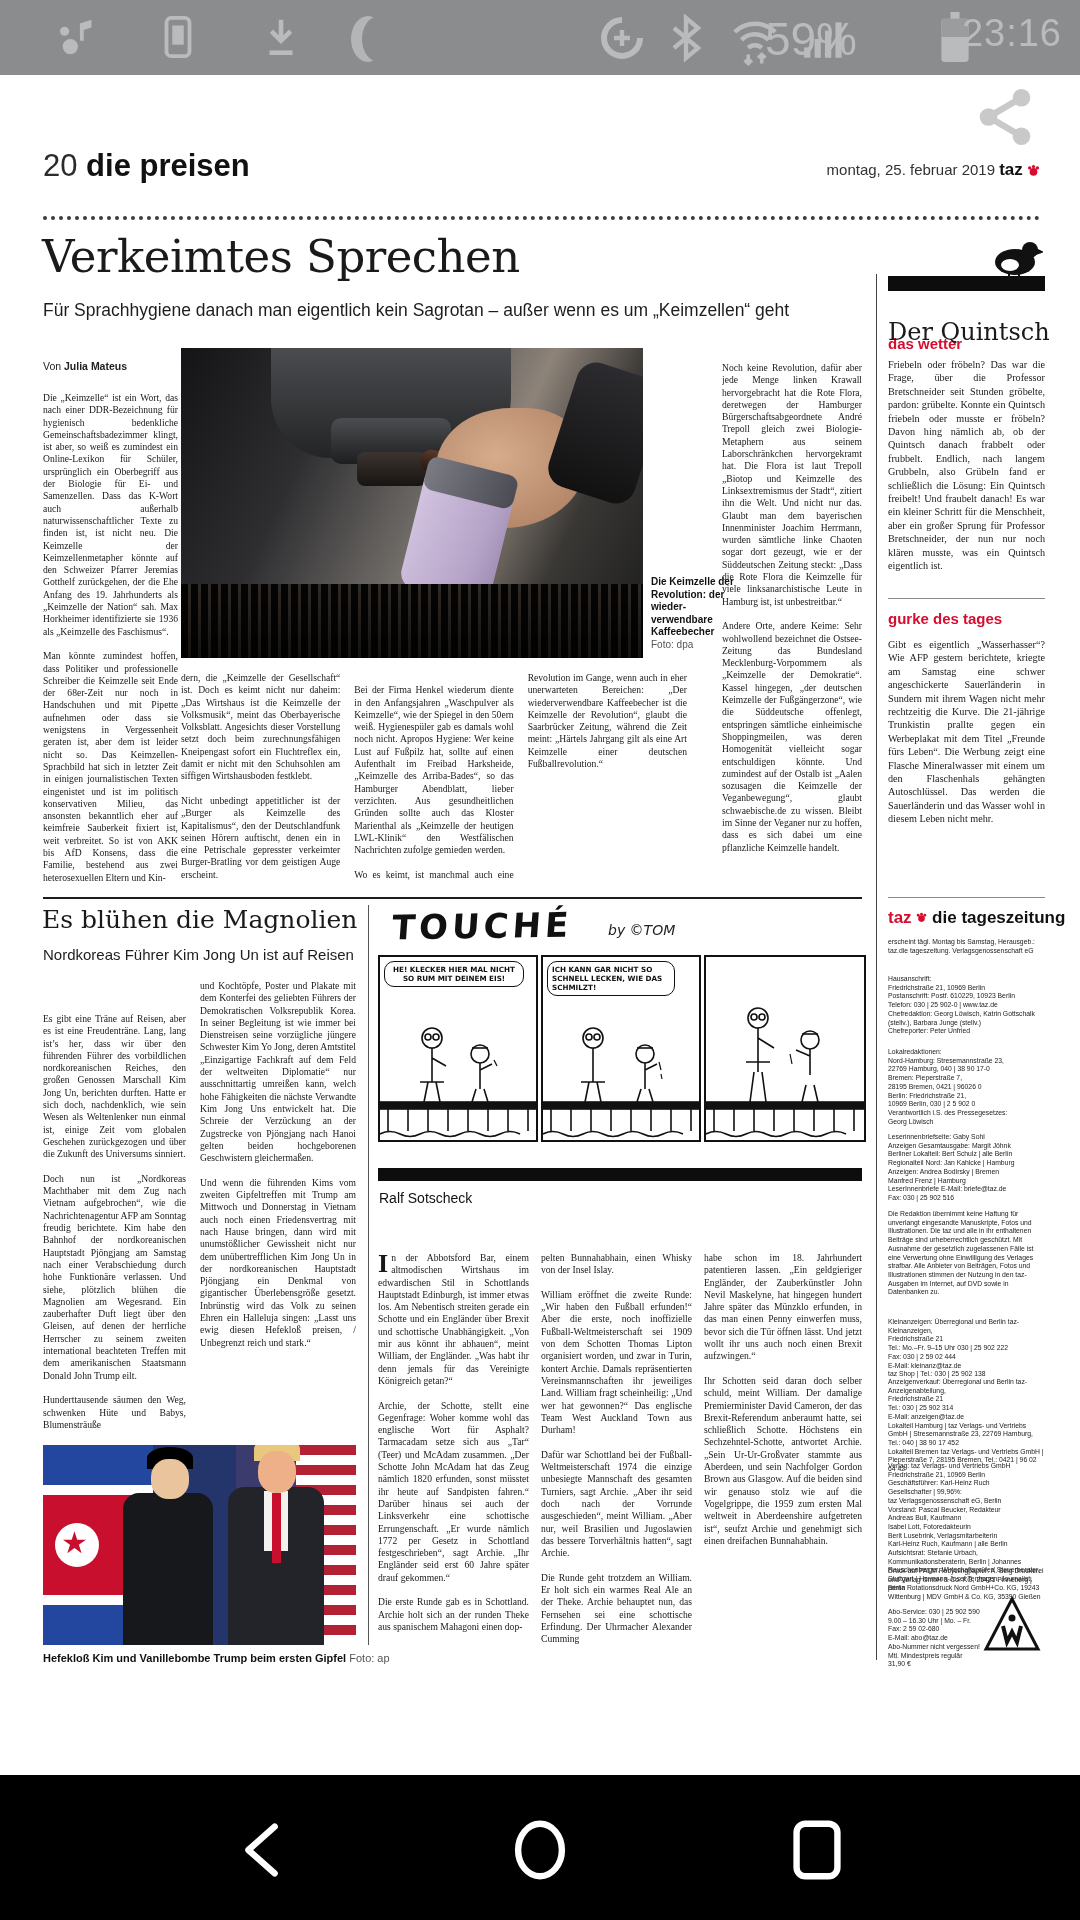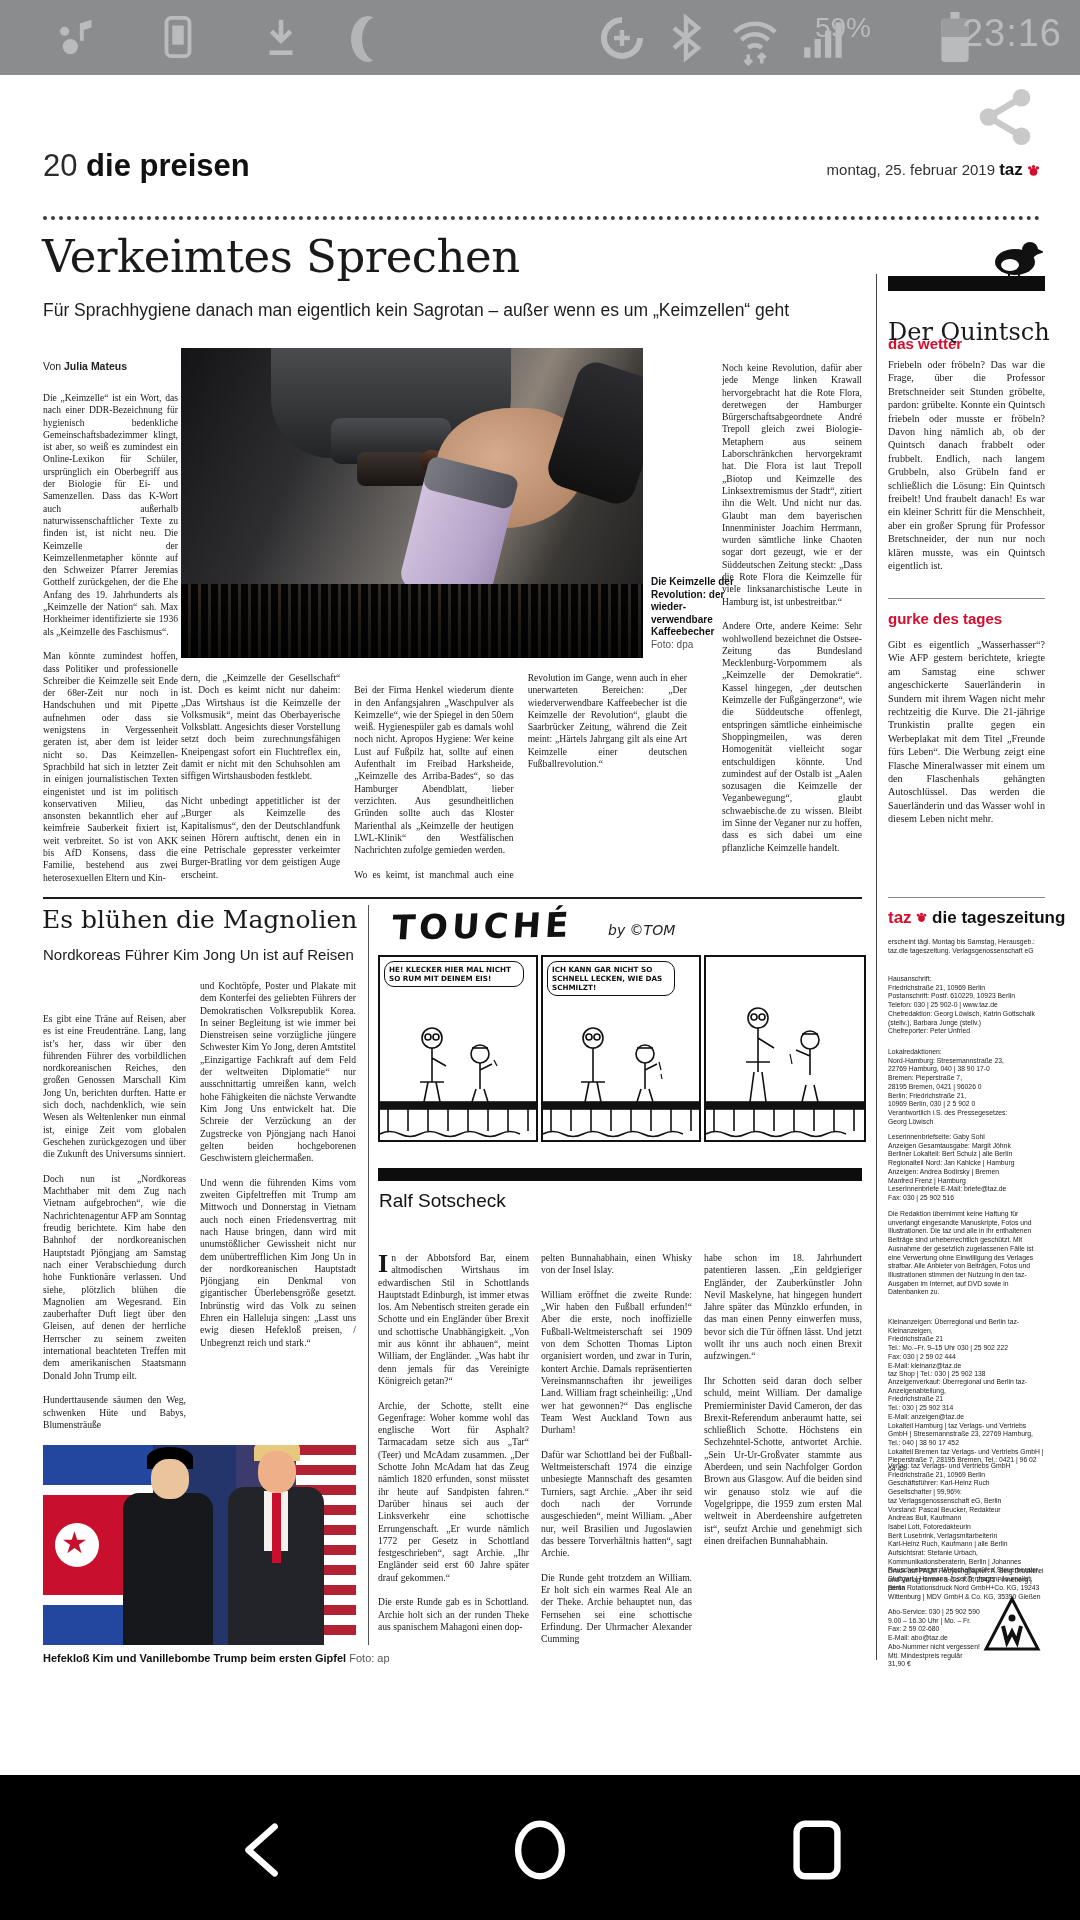--- a/index.html
+++ b/index.html
@@ -4,21 +4,21 @@
 <style>
   html,body{margin:0;padding:0;background:#000;}
   #canvas{position:relative;width:1080px;height:1920px;background:#000;overflow:hidden;
           font-family:"Liberation Sans",sans-serif;}
   .abs{position:absolute;}
 
   
   #statusbar{left:0;top:0;width:1080px;height:75px;background:#8a8c8e;color:#b9bbbd;}
   .st-ic{position:absolute;top:14px;}
   #st-time{position:absolute;right:18px;top:12px;font-size:38px;color:#b9bbbd;letter-spacing:1px;}
-  #st-batt-pct{position:absolute;right:209px;top:12px;font-size:28px;color:#b9bbbd;}
+  #st-batt-pct{position:absolute;right:223px;top:12px;font-size:46px;color:#b9bbbd;}
   .moon{width:34px;height:46px;border-radius:50%;box-shadow:-11px 0 0 0 #b3b5b7;}
 
   
   #sheet{left:0;top:75px;width:1080px;height:1700px;background:#fff;}
 
   
   #pg-num{left:43px;top:148px;font-size:31px;color:#2b2b2b;}
   #pg-sec{font-weight:bold;color:#111;}
   #pg-date{right:40px;top:160px;font-size:15px;color:#333;}
   #pg-brand{font-weight:bold;font-size:17px;color:#111;}
@@ -93,21 +93,21 @@
   #comic-title{left:392px;top:906px;font-family:"DejaVu Sans",sans-serif;font-weight:bold;font-size:34px;
           color:#111;letter-spacing:4px;transform:skew(-4deg,-1deg);}
   #comic-credit{left:608px;top:922px;font-family:"DejaVu Sans",sans-serif;font-size:14px;font-style:italic;color:#222;}
   .panel{top:955px;width:156px;height:183px;border:2px solid #111;background:#fff;overflow:hidden;}
   .bubble{position:absolute;left:4px;top:4px;border:1.5px solid #111;border-radius:10px;background:#fff;
           font-size:7.2px;line-height:9px;padding:3px 4px;color:#111;font-family:"DejaVu Sans",sans-serif;font-weight:bold;}
   .panel svg{position:absolute;left:0;bottom:0;}
 
   
   #sot-bar{left:378px;top:1168px;width:484px;height:13px;background:#0d0d0d;}
-  #sot-author{left:379px;top:1190px;font-size:19px;color:#111;}
+  #sot-author{left:379px;top:1190px;font-size:14px;color:#111;}
   #sot-title{left:378px;top:1208px;font-family:"DejaVu Serif",serif;font-style:italic;font-size:23px;color:#1a1a1a;}
   #sot-c1{left:378px;top:1252px;width:151px;height:530px;}
   #sot-c2{left:541px;top:1252px;width:151px;height:530px;}
   #sot-c3{left:704px;top:1252px;width:158px;height:530px;}
   #sot-c1::first-letter{float:left;font-size:26px;line-height:24px;padding-right:3px;font-weight:bold;}
 
   
   #vrule-right{left:876px;top:274px;width:0;height:1386px;border-left:1.5px solid #444;}
   #wx-bar{left:888px;top:276px;width:157px;height:15px;background:#0d0d0d;}
   .redlbl{font-size:15px;font-weight:bold;color:#d50d2e;}
@@ -273,21 +273,21 @@
   </div>
   <div id="mag-cap" class="abs">
     <span>Hefekloß Kim und Vanillebombe Trump beim ersten Gipfel</span>
     <span class="credit">Foto: ap</span>
   </div>
 
   <div id="vrule-mid" class="abs"></div>
   <div id="comic-title" class="abs">TOUCHÉ</div>
   <div id="comic-credit" class="abs">by ©TOM</div>
 
-  <div class="abs panel" style="left:378px;">
+  <div class="abs panel" style="left:378px;text-align:center;">
     <div class="bubble" style="width:130px;">HE! KLECKER HIER MAL NICHT SO RUM MIT DEINEM EIS!</div>
     <svg width="156" height="130" viewBox="0 0 156 130">
       <g stroke="#111" fill="none" stroke-width="1.6">
         <rect x="0" y="92" width="156" height="7" fill="#111"></rect>
         <path d="M8 99v22M28 99v22M48 99v22M68 99v22M88 99v22M108 99v22M128 99v22M148 99v22"></path>
         <path d="M0 124q10 -5 20 0t20 0t20 0t20 0t20 0t20 0t20 0"></path>
         <circle cx="52" cy="28" r="10"></circle>
           <circle cx="48" cy="27" r="3"></circle>
           <circle cx="56" cy="27" r="3"></circle>
         <path d="M52 38v34M40 72h24M44 92l4-20M60 92l-4-20M52 48l14 8"></path>

